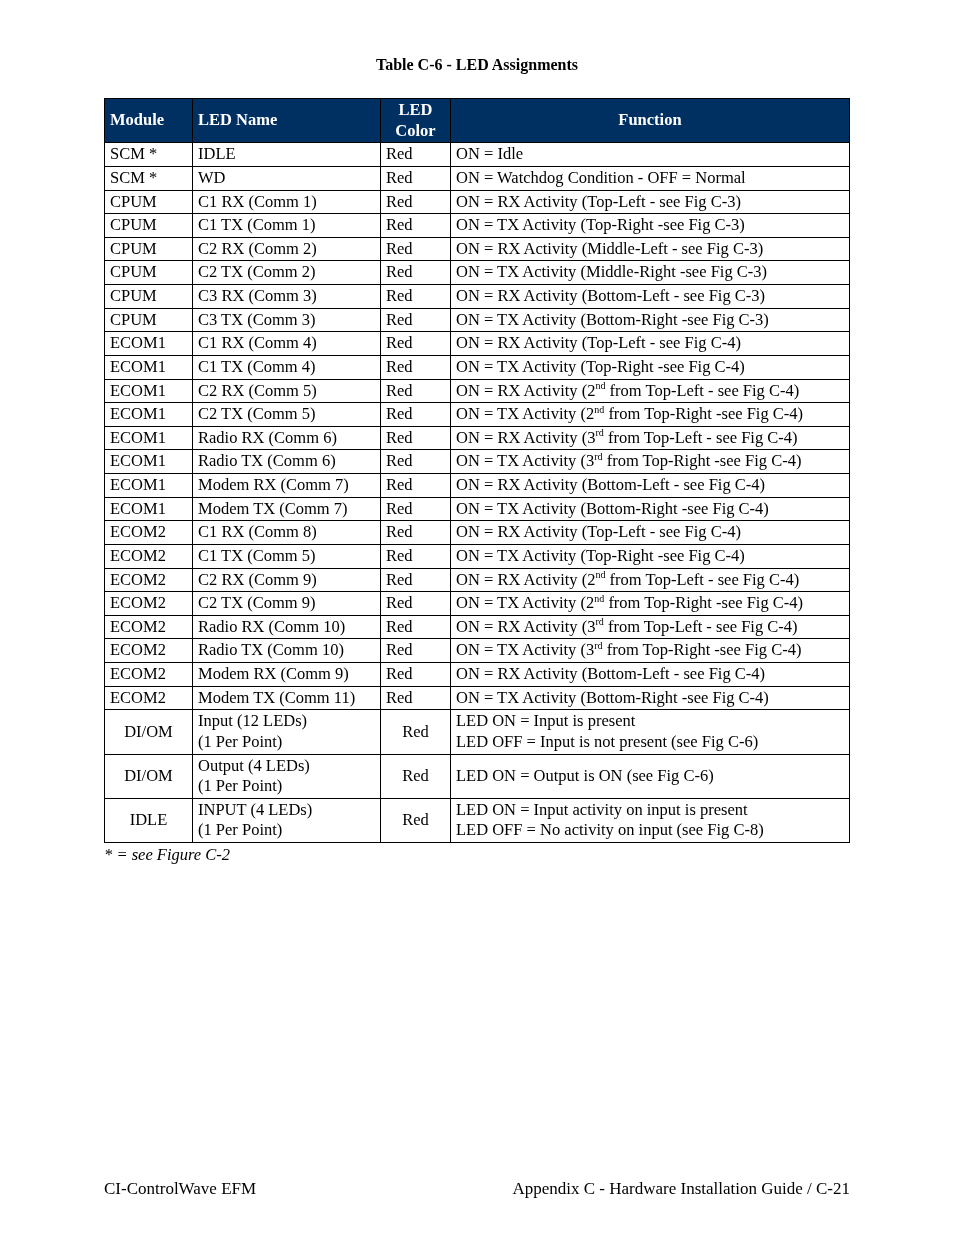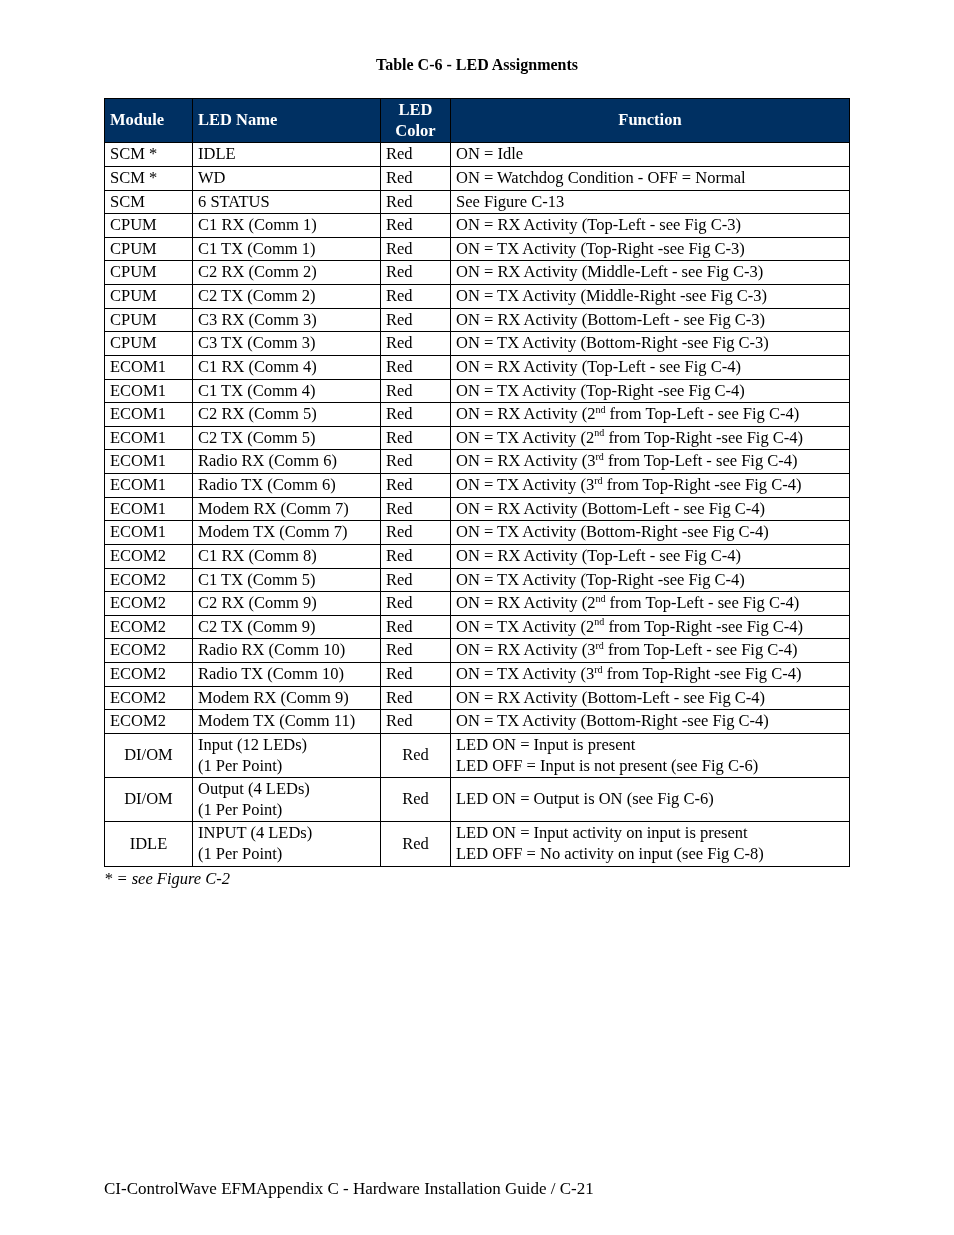--- a/index.html
+++ b/index.html
@@ -57,20 +57,21 @@
     font-size: 16.5px;
     margin-top: 2px;
     font-style: italic;
   }
   .footer {
     position: absolute;
     bottom: 36px;
     left: 104px;
     right: 104px;
     display: flex;
+    justify-content: space-between;
     font-size: 17px;
   }
 </style>
 </head>
 <body>
 
 <div class="page">
 
   <div class="title">Table C-6 - LED Assignments</div>
 
@@ -96,26 +97,20 @@
           <td>Red</td>
           <td>ON = Idle</td>
         </tr>
         <tr>
           <td>SCM *</td>
           <td>WD</td>
           <td>Red</td>
           <td>ON = Watchdog Condition - OFF = Normal</td>
         </tr>
         <tr>
-          <td>SCM</td>
-          <td>6 STATUS</td>
-          <td>Red</td>
-          <td>See Figure C-13</td>
-        </tr>
-        <tr>
           <td>CPUM</td>
           <td>C1 RX (Comm 1)</td>
           <td>Red</td>
           <td>ON = RX Activity (Top-Left - see Fig C-3)</td>
         </tr>
         <tr>
           <td>CPUM</td>
           <td>C1 TX (Comm 1)</td>
           <td>Red</td>
           <td>ON = TX Activity (Top-Right -see Fig C-3)</td>

